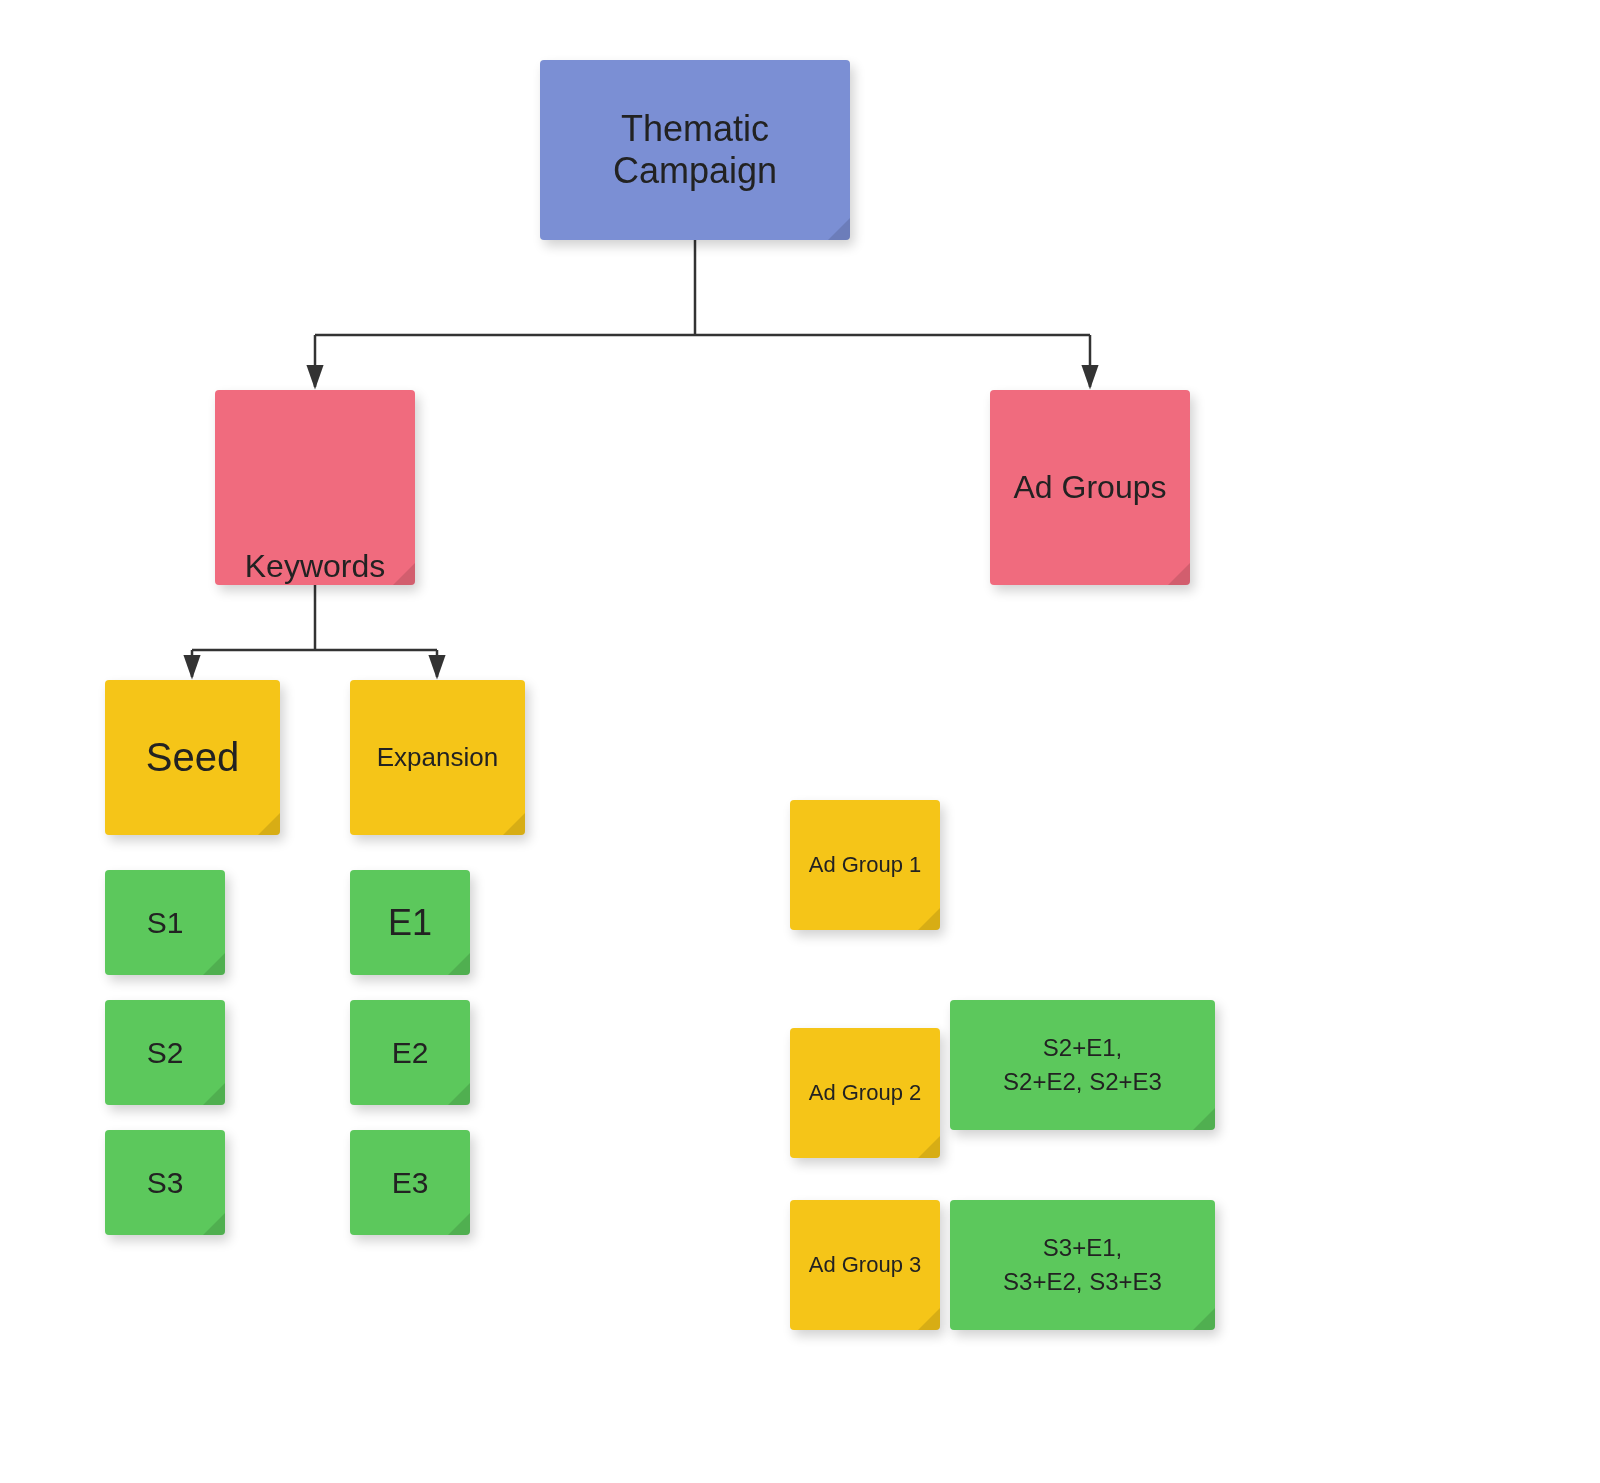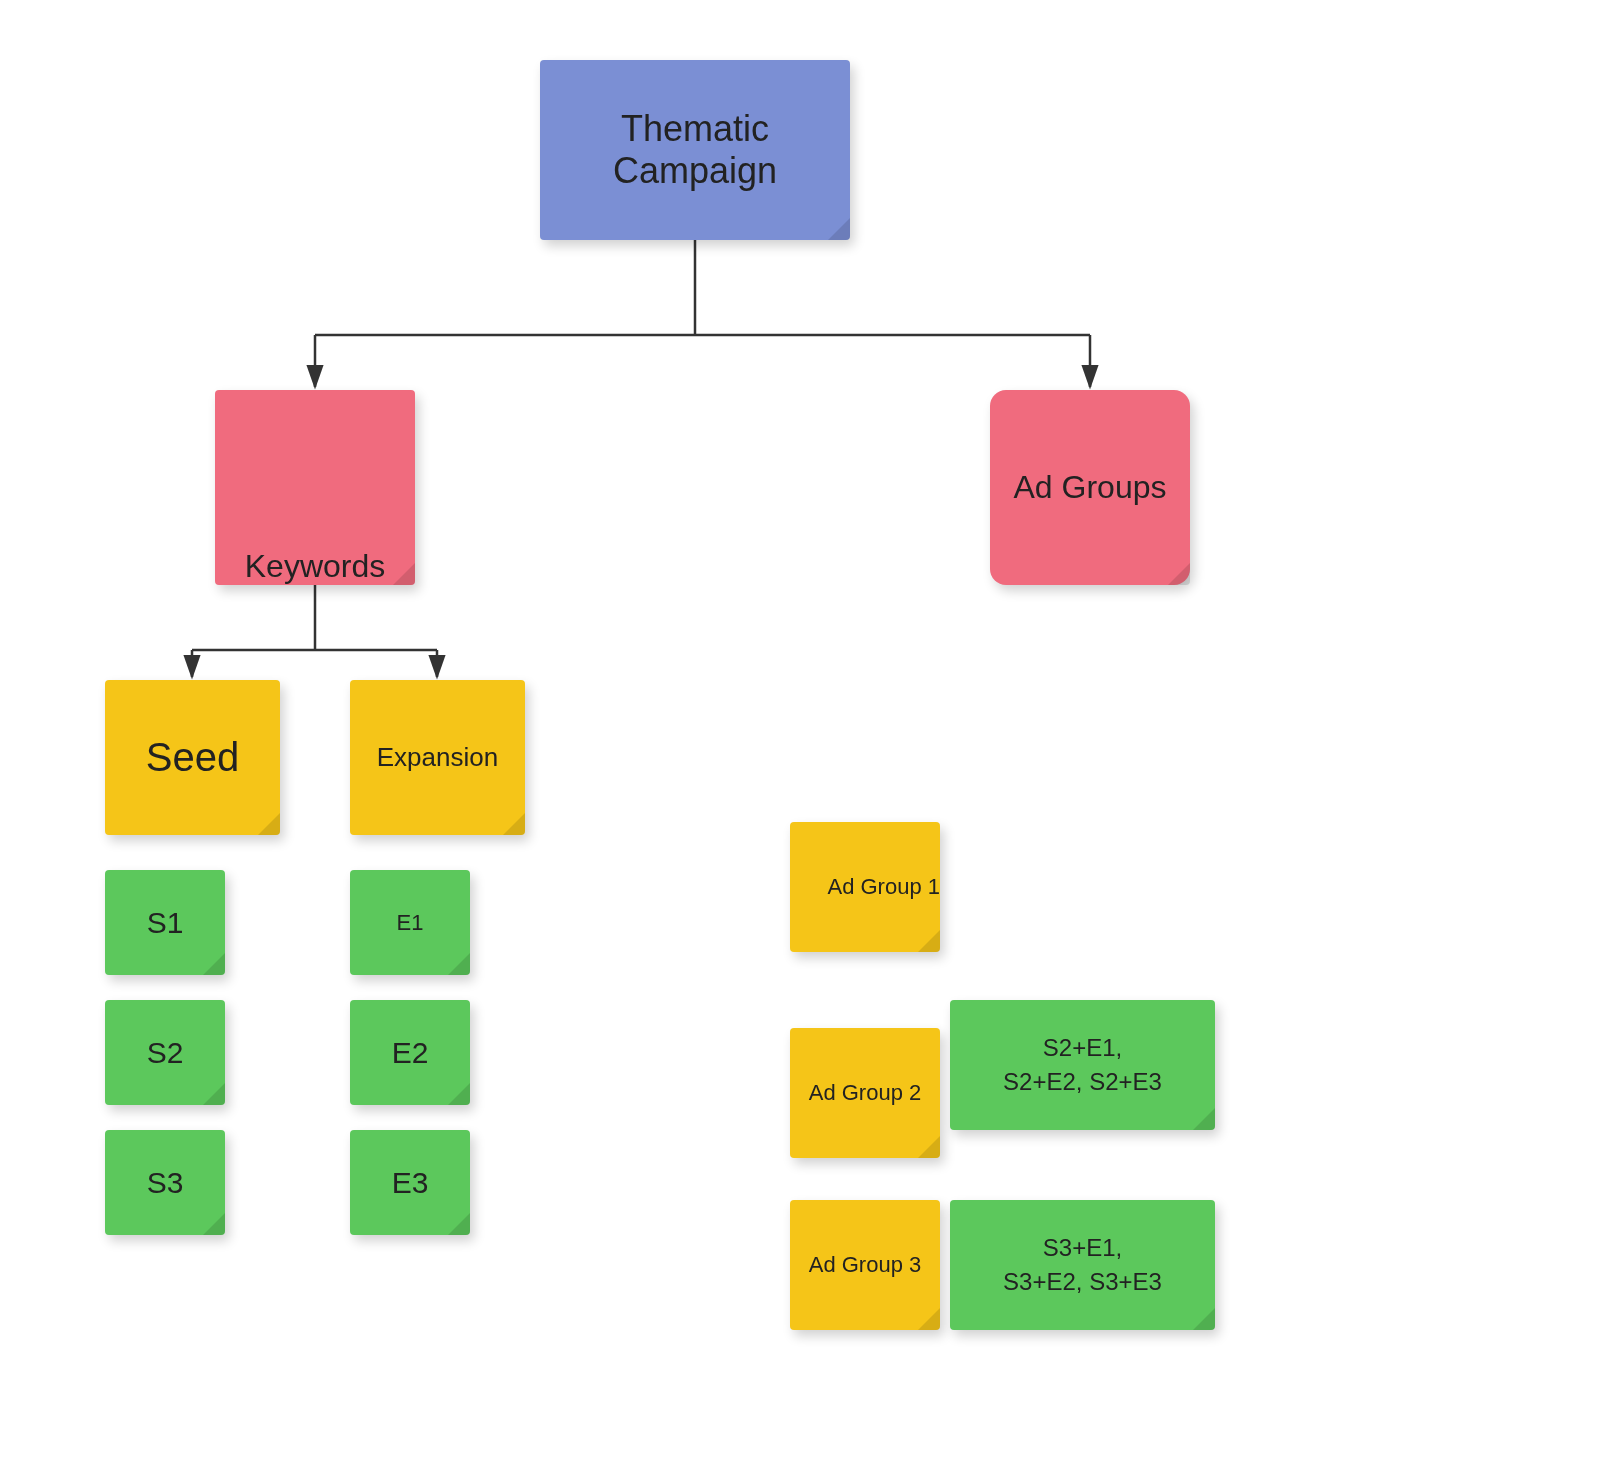--- a/index.html
+++ b/index.html
@@ -108,21 +108,21 @@
   </svg>
 
   <div class="note note-blue" style="left:540px; top:60px; width:310px; height:180px; font-size:36px;">
     <span>Thematic Campaign</span>
   </div>
 
   <div class="note note-pink" style="left:215px; top:390px; width:200px; height:195px; font-size:32px;align-items:flex-end;">
     <span>Keywords</span>
   </div>
 
-  <div class="note note-pink" style="left:990px; top:390px; width:200px; height:195px; font-size:32px;border-radius:16px;">
+  <div class="note note-pink" style="left:990px; top:390px; width:200px; height:195px; font-size:32px;">
     <span>Ad Groups</span>
   </div>
 
   <div class="note note-yellow" style="left:105px; top:680px; width:175px; height:155px; font-size:40px;">
     <span>Seed</span>
   </div>
 
   <div class="note note-yellow" style="left:350px; top:680px; width:175px; height:155px; font-size:26px;">
     <span>Expansion</span>
   </div>
@@ -132,33 +132,33 @@
   </div>
 
   <div class="note note-green" style="left:105px; top:1000px; width:120px; height:105px; font-size:30px;">
     <span>S2</span>
   </div>
 
   <div class="note note-green" style="left:105px; top:1130px; width:120px; height:105px; font-size:30px;">
     <span>S3</span>
   </div>
 
-  <div class="note note-green" style="left:350px; top:870px; width:120px; height:105px; font-size:22px;">
+  <div class="note note-green" style="left:350px; top:870px; width:120px; height:105px; font-size:36px;">
     <span>E1</span>
   </div>
 
   <div class="note note-green" style="left:350px; top:1000px; width:120px; height:105px; font-size:30px;">
     <span>E2</span>
   </div>
 
   <div class="note note-green" style="left:350px; top:1130px; width:120px; height:105px; font-size:30px;">
     <span>E3</span>
   </div>
 
-  <div class="note note-yellow" style="left:790px; top:822px; width:150px; height:130px; font-size:22px; line-height:1.4;justify-content:flex-end;">
+  <div class="note note-yellow" style="left:790px; top:800px; width:150px; height:130px; font-size:22px; line-height:1.4;">
     <span>Ad Group 1</span>
   </div>
 
 
   <div class="note note-yellow" style="left:790px; top:1028px; width:150px; height:130px; font-size:22px; line-height:1.4;">
     <span>Ad Group 2</span>
   </div>
 
   <div class="note note-green" style="left:950px; top:1000px; width:265px; height:130px; font-size:24px; line-height:1.4; white-space: pre-line;">
     <span>S2+E1,

